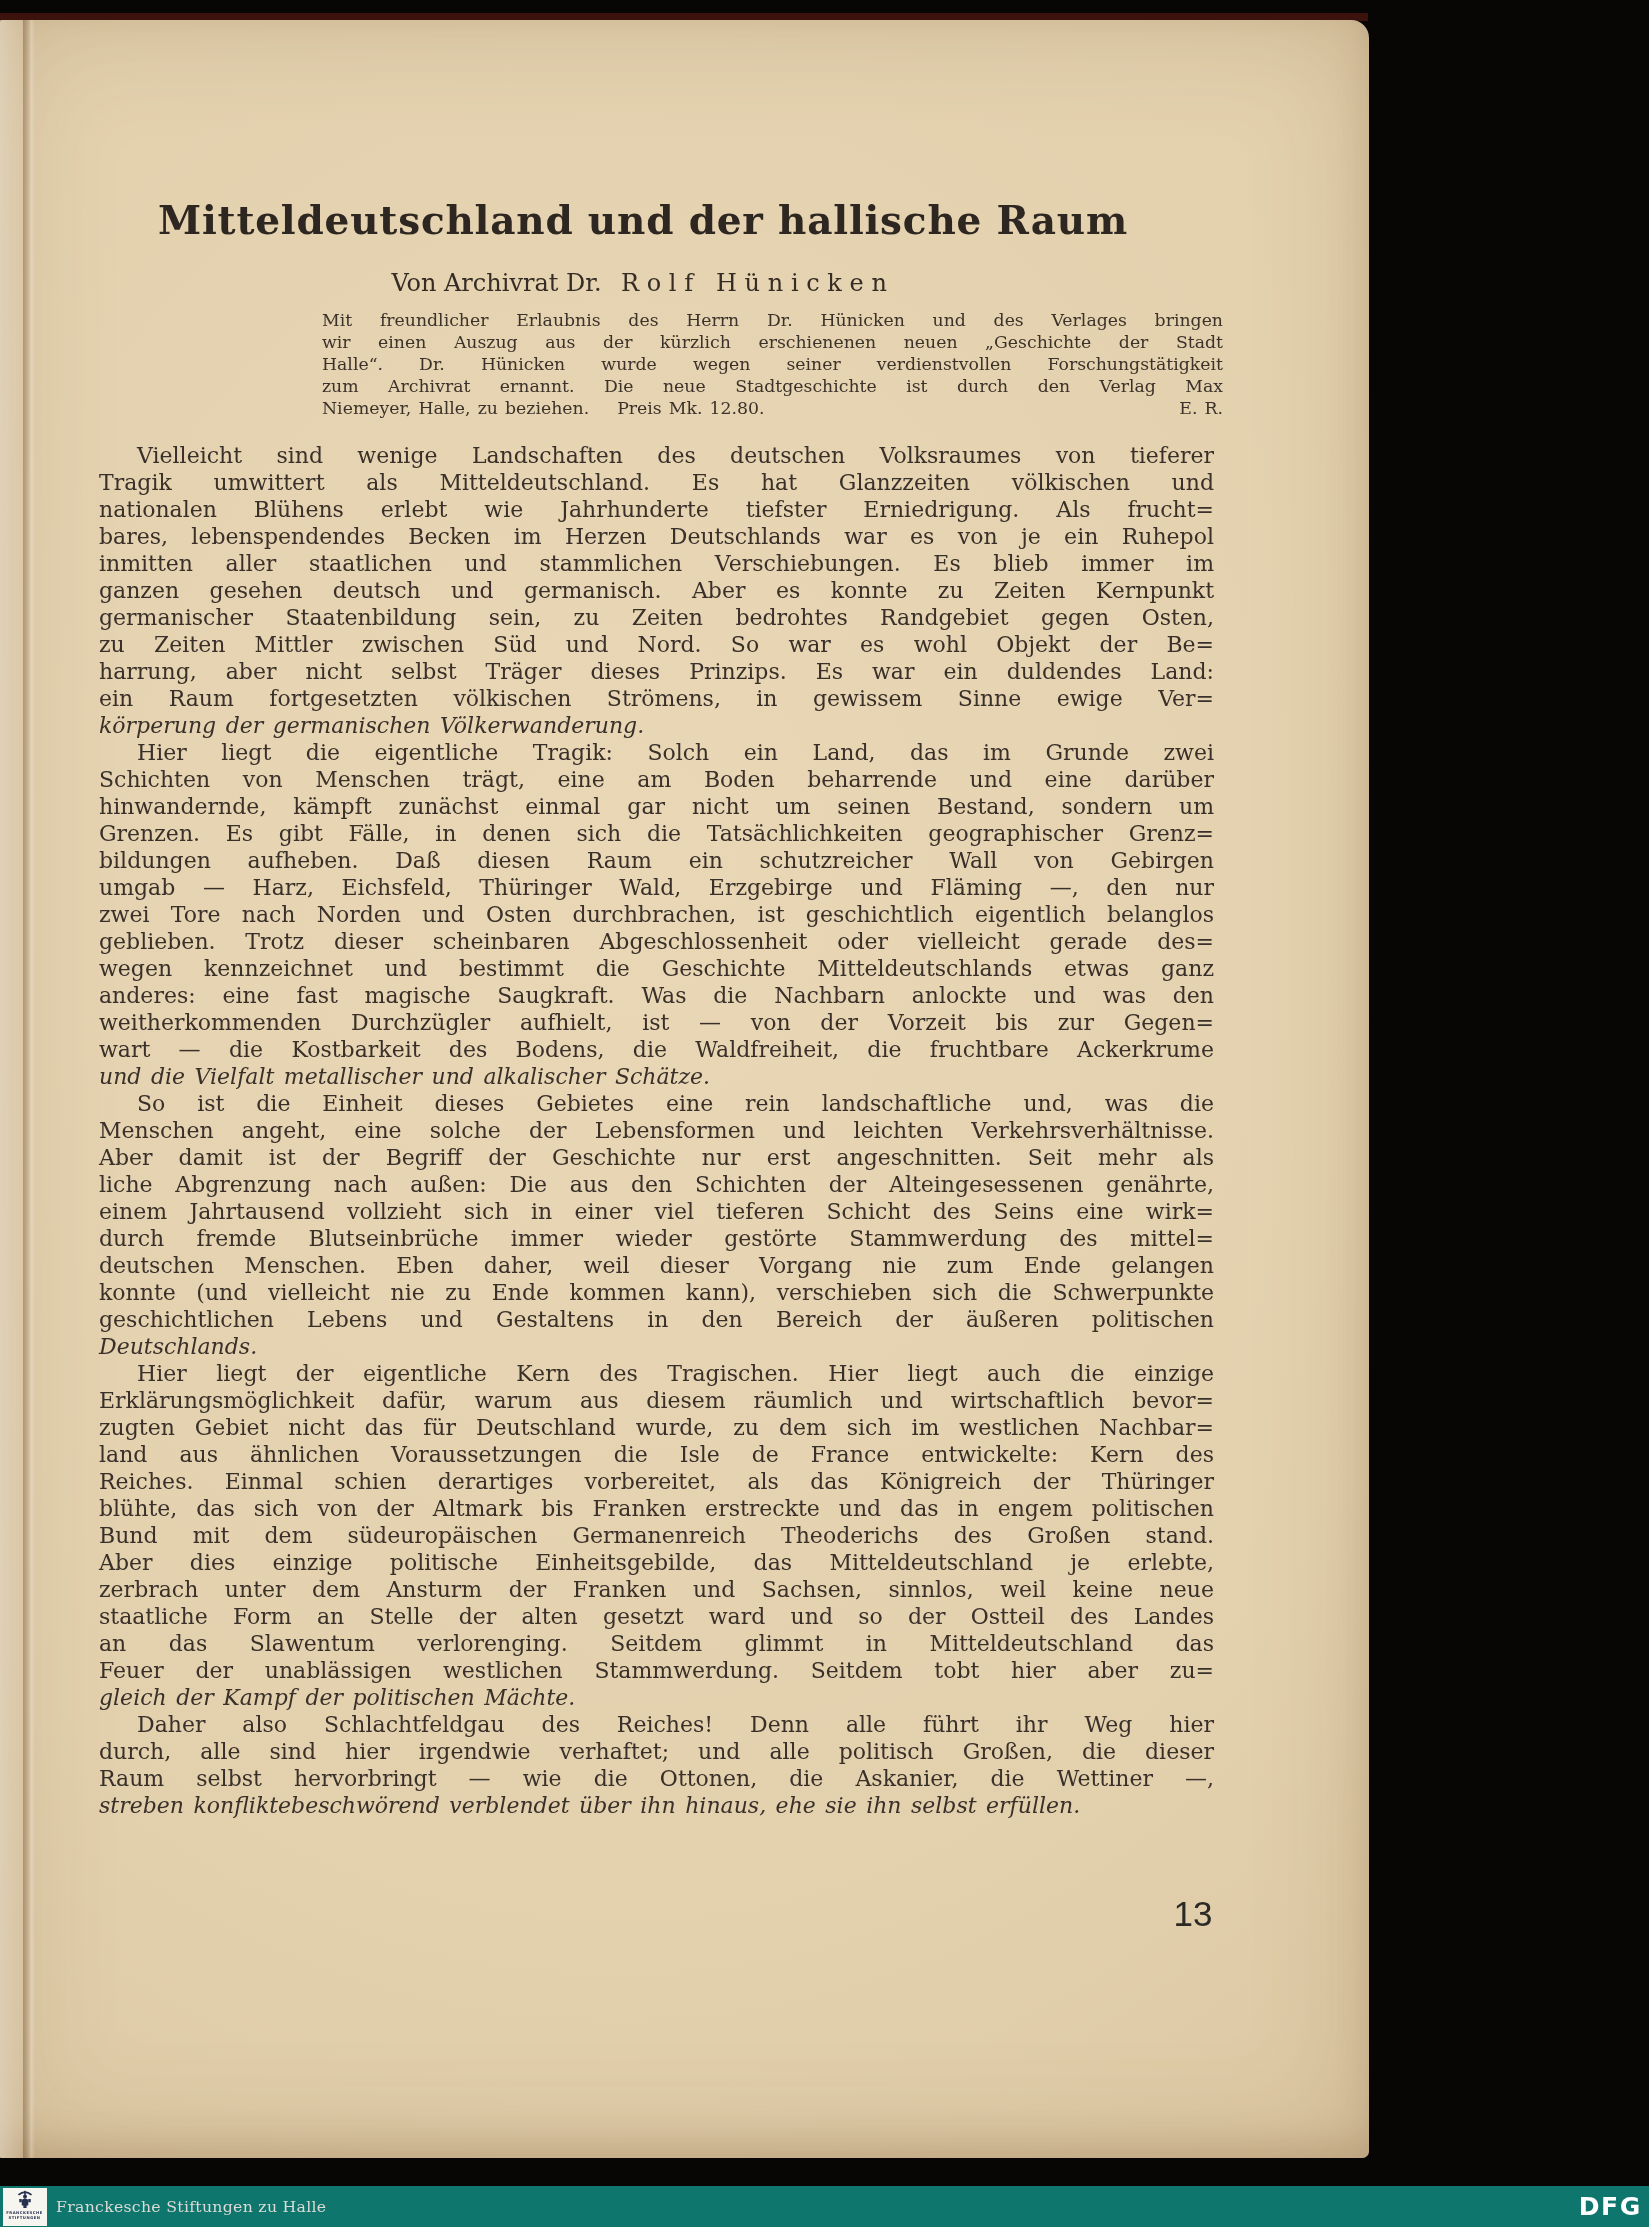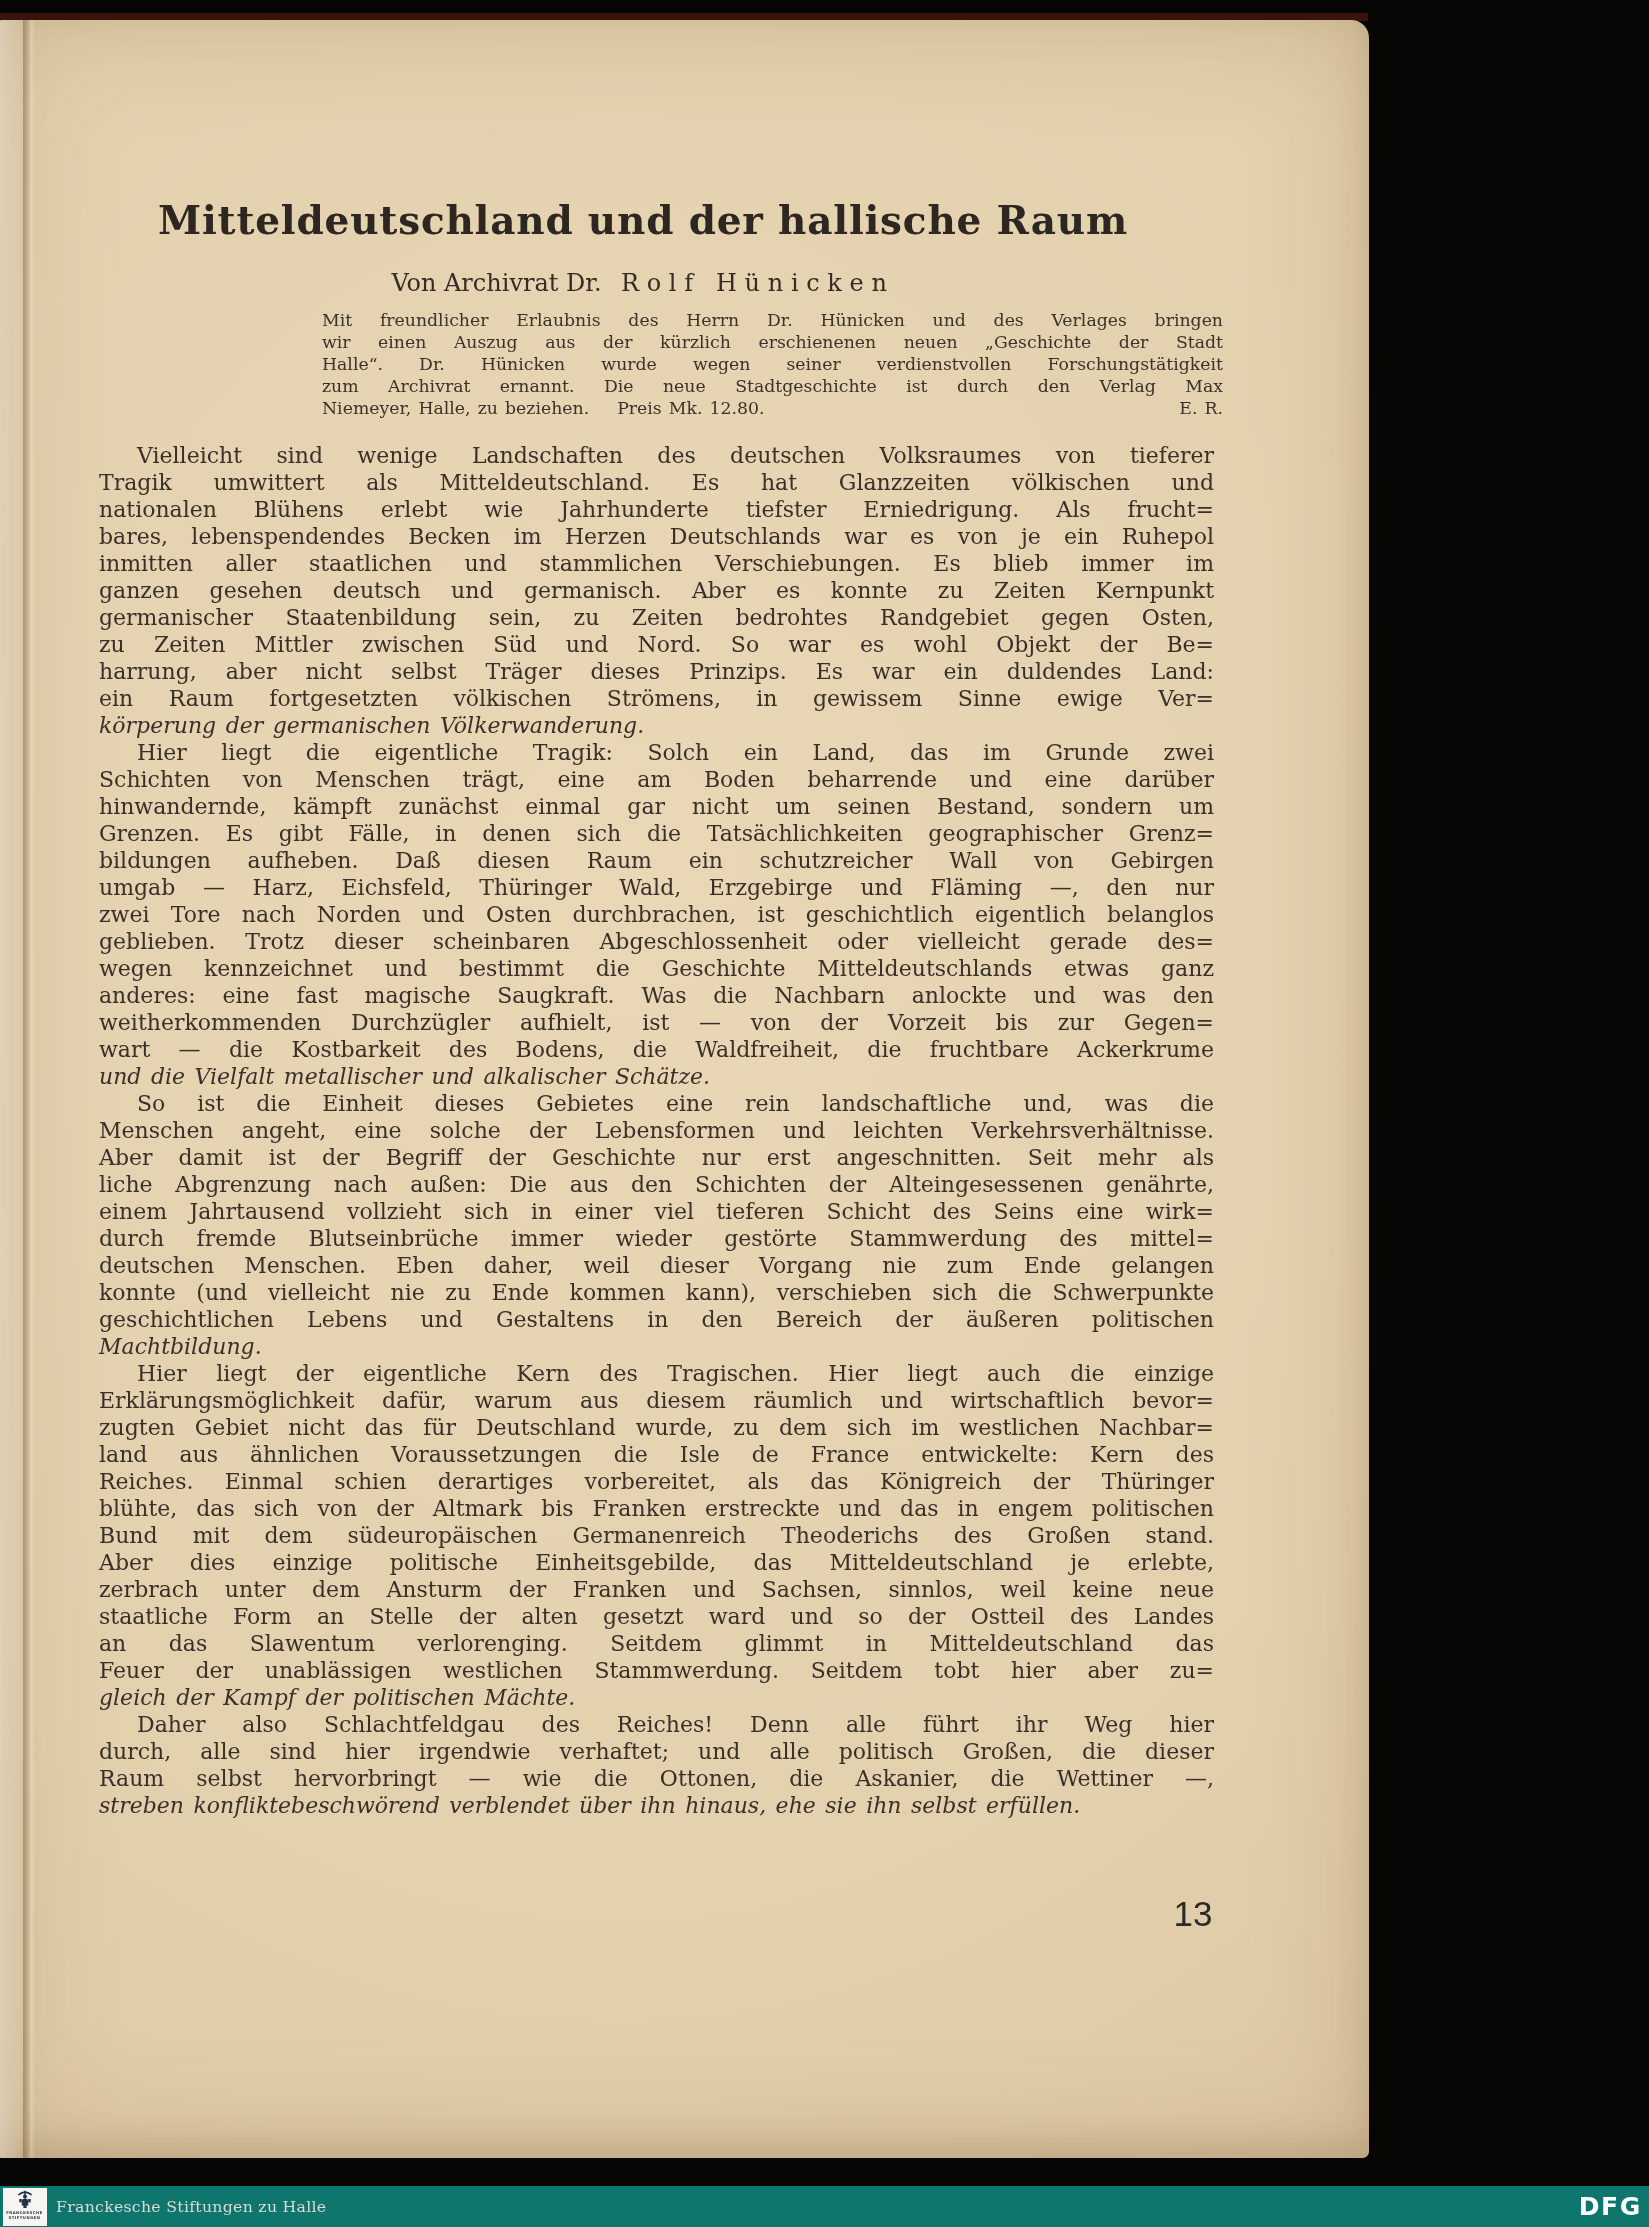--- a/index.html
+++ b/index.html
@@ -103,21 +103,21 @@
         <div class="bline pend">und die Vielfalt metallischer und alkalischer Schätze.</div>
         <div class="bline indent">So ist die Einheit dieses Gebietes eine rein landschaftliche und, was die</div>
         <div class="bline">Menschen angeht, eine solche der Lebensformen und leichten Verkehrsverhältnisse.</div>
         <div class="bline">Aber damit ist der Begriff der Geschichte nur erst angeschnitten. Seit mehr als</div>
         <div class="bline">liche Abgrenzung nach außen: Die aus den Schichten der Alteingesessenen genährte,</div>
         <div class="bline">einem Jahrtausend vollzieht sich in einer viel tieferen Schicht des Seins eine wirk=</div>
         <div class="bline">durch fremde Blutseinbrüche immer wieder gestörte Stammwerdung des mittel=</div>
         <div class="bline">deutschen Menschen. Eben daher, weil dieser Vorgang nie zum Ende gelangen</div>
         <div class="bline">konnte (und vielleicht nie zu Ende kommen kann), verschieben sich die Schwerpunkte</div>
         <div class="bline">geschichtlichen Lebens und Gestaltens in den Bereich der äußeren politischen</div>
-        <div class="bline pend">Machtbildung.</div>
+        <div class="bline pend">Deutschlands.</div>
         <div class="bline indent">Hier liegt der eigentliche Kern des Tragischen. Hier liegt auch die einzige</div>
         <div class="bline">Erklärungsmöglichkeit dafür, warum aus diesem räumlich und wirtschaftlich bevor=</div>
         <div class="bline">zugten Gebiet nicht das für Deutschland wurde, zu dem sich im westlichen Nachbar=</div>
         <div class="bline">land aus ähnlichen Voraussetzungen die Isle de France entwickelte: Kern des</div>
         <div class="bline">Reiches. Einmal schien derartiges vorbereitet, als das Königreich der Thüringer</div>
         <div class="bline">blühte, das sich von der Altmark bis Franken erstreckte und das in engem politischen</div>
         <div class="bline">Bund mit dem südeuropäischen Germanenreich Theoderichs des Großen stand.</div>
         <div class="bline">Aber dies einzige politische Einheitsgebilde, das Mitteldeutschland je erlebte,</div>
         <div class="bline">zerbrach unter dem Ansturm der Franken und Sachsen, sinnlos, weil keine neue</div>
         <div class="bline">staatliche Form an Stelle der alten gesetzt ward und so der Ostteil des Landes</div>

